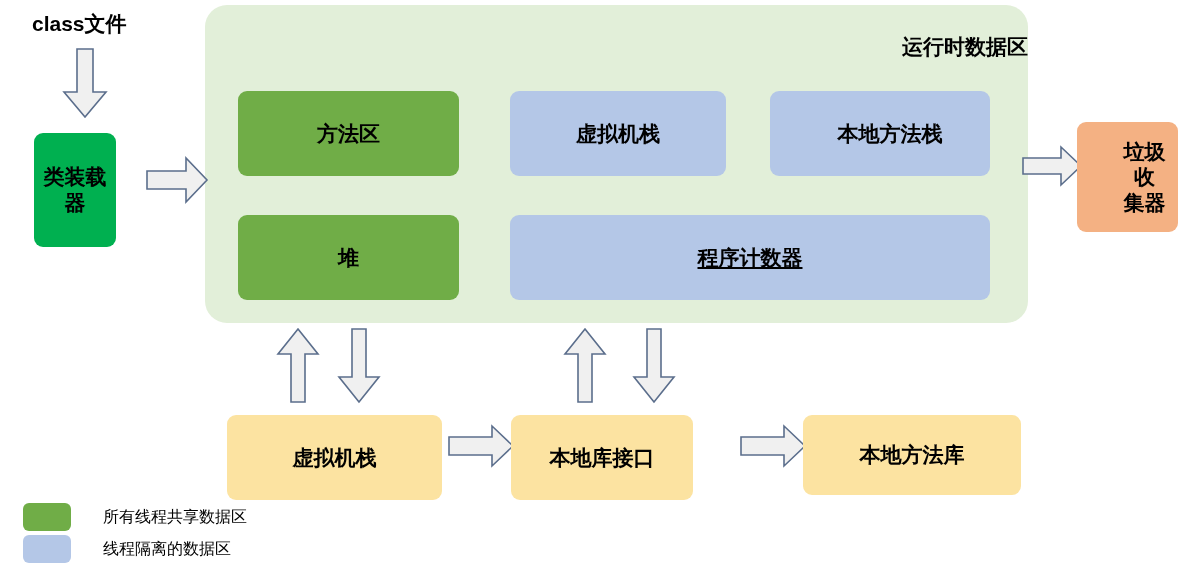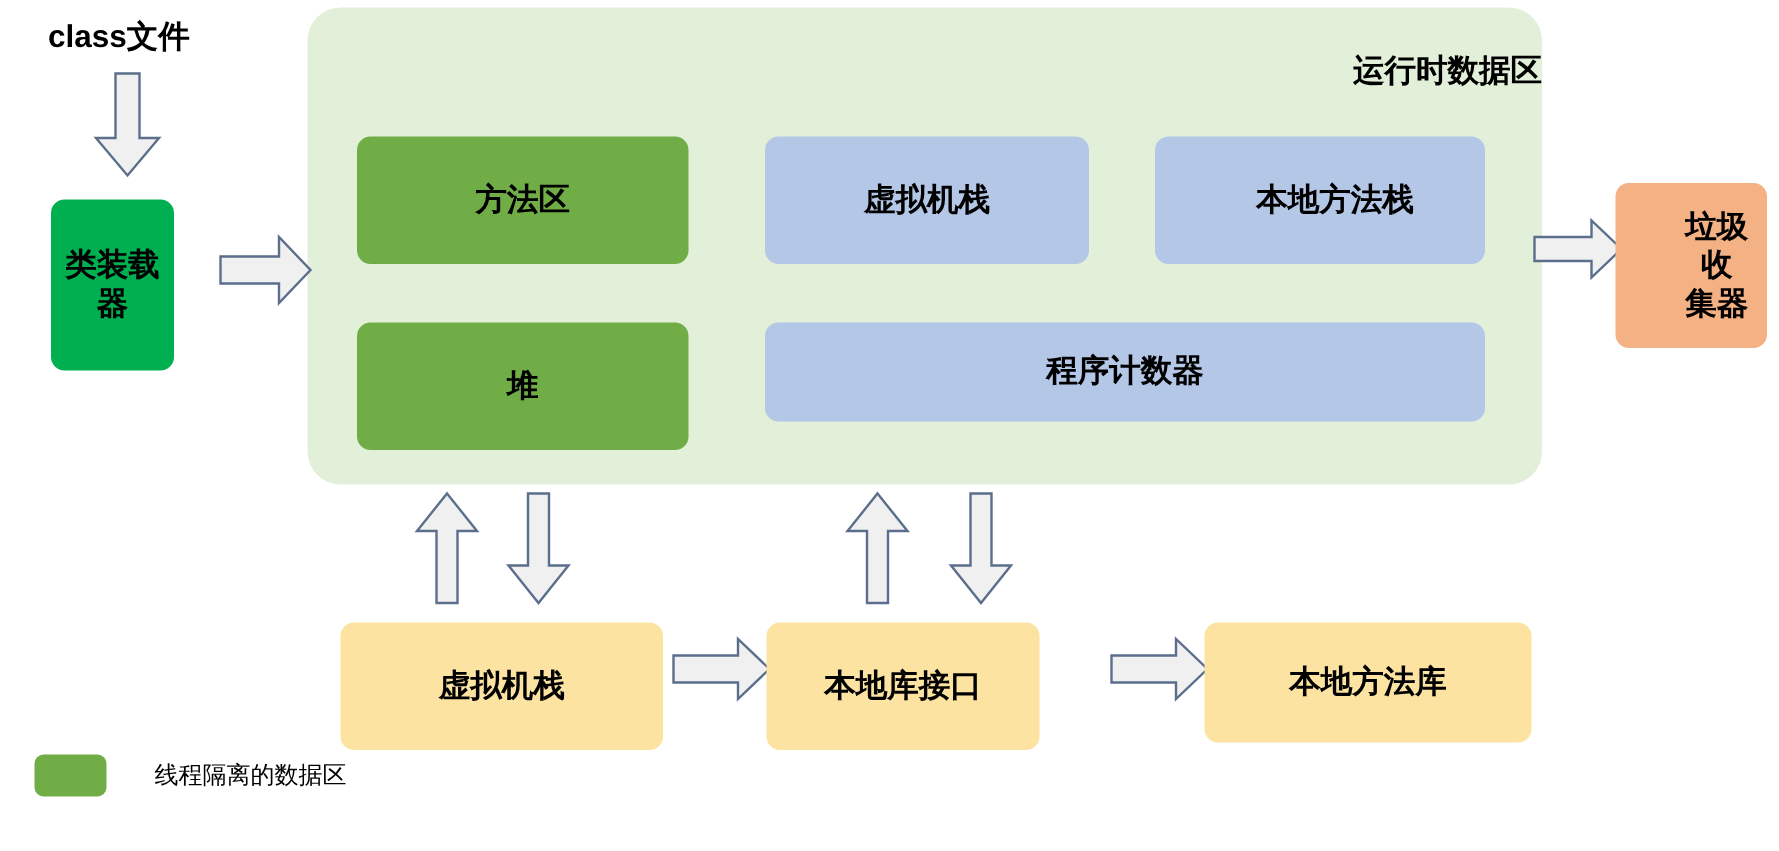--- a/index.html
+++ b/index.html
@@ -125,21 +125,21 @@
 </div>
 
 <div class="abs node node-blue" style="left:770px; top:79px; width:220px; height:85px;padding-left:26px;">
   <span>本地方法栈</span>
 </div>
 
 <div class="abs node node-green" style="left:238px; top:203px; width:221px; height:85px;">
   <span>堆</span>
 </div>
 
-<div class="abs node node-blue" style="left:510px; top:203px; width:480px; height:66px;">
+<div class="abs node node-blue" style="left:510px; top:203px; width:480px; height:85px;text-decoration:underline;">
   <span>程序计数器</span>
 </div>
 
 <div class="abs arrow" style="left:1022px; top:146px;">
   <svg width="60" height="40" viewBox="0 0 60 40">
     <polygon points="1,12 39,12 39,1 59,20 39,39 39,28 1,28"></polygon>
   </svg>
 </div>
 
 <div class="abs node node-orange" style="left:1077px; top:110px; width:101px; height:110px;">
@@ -189,15 +189,19 @@
   </svg>
 </div>
 
 <div class="abs node node-yellow" style="left:803px; top:403px; width:218px; height:80px;">
   <span>本地方法库</span>
 </div>
 
 <div class="abs" style="left:23px; top:503px;">
   <div class="legend-row">
     <span class="legend-swatch" style="background:#70ad47;"></span>
+    <span class="legend-text">所有线程共享数据区</span>
+  </div>
+  <div class="legend-row" style="margin-top:4px;">
+    <span class="legend-swatch" style="background:#b4c7e7;"></span>
     <span class="legend-text">线程隔离的数据区</span>
   </div>
 </div>
 
 </body></html>

